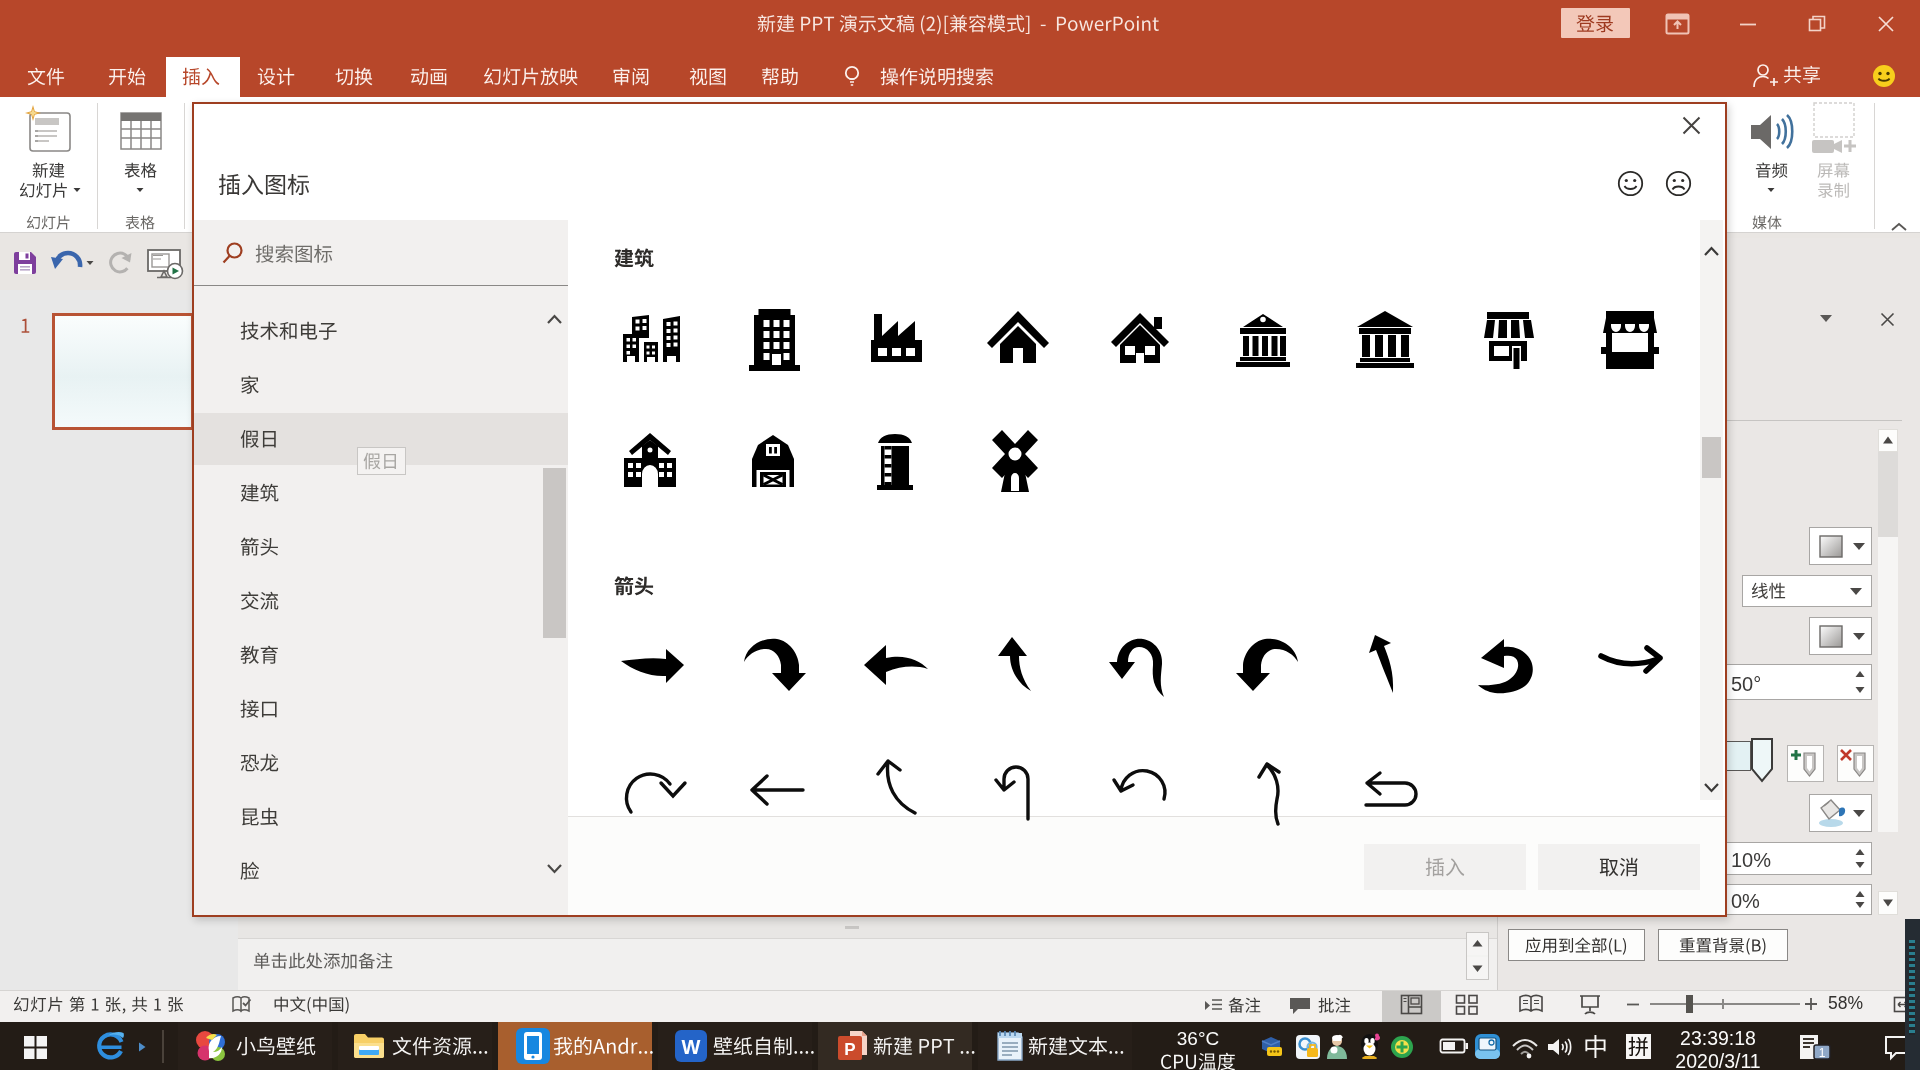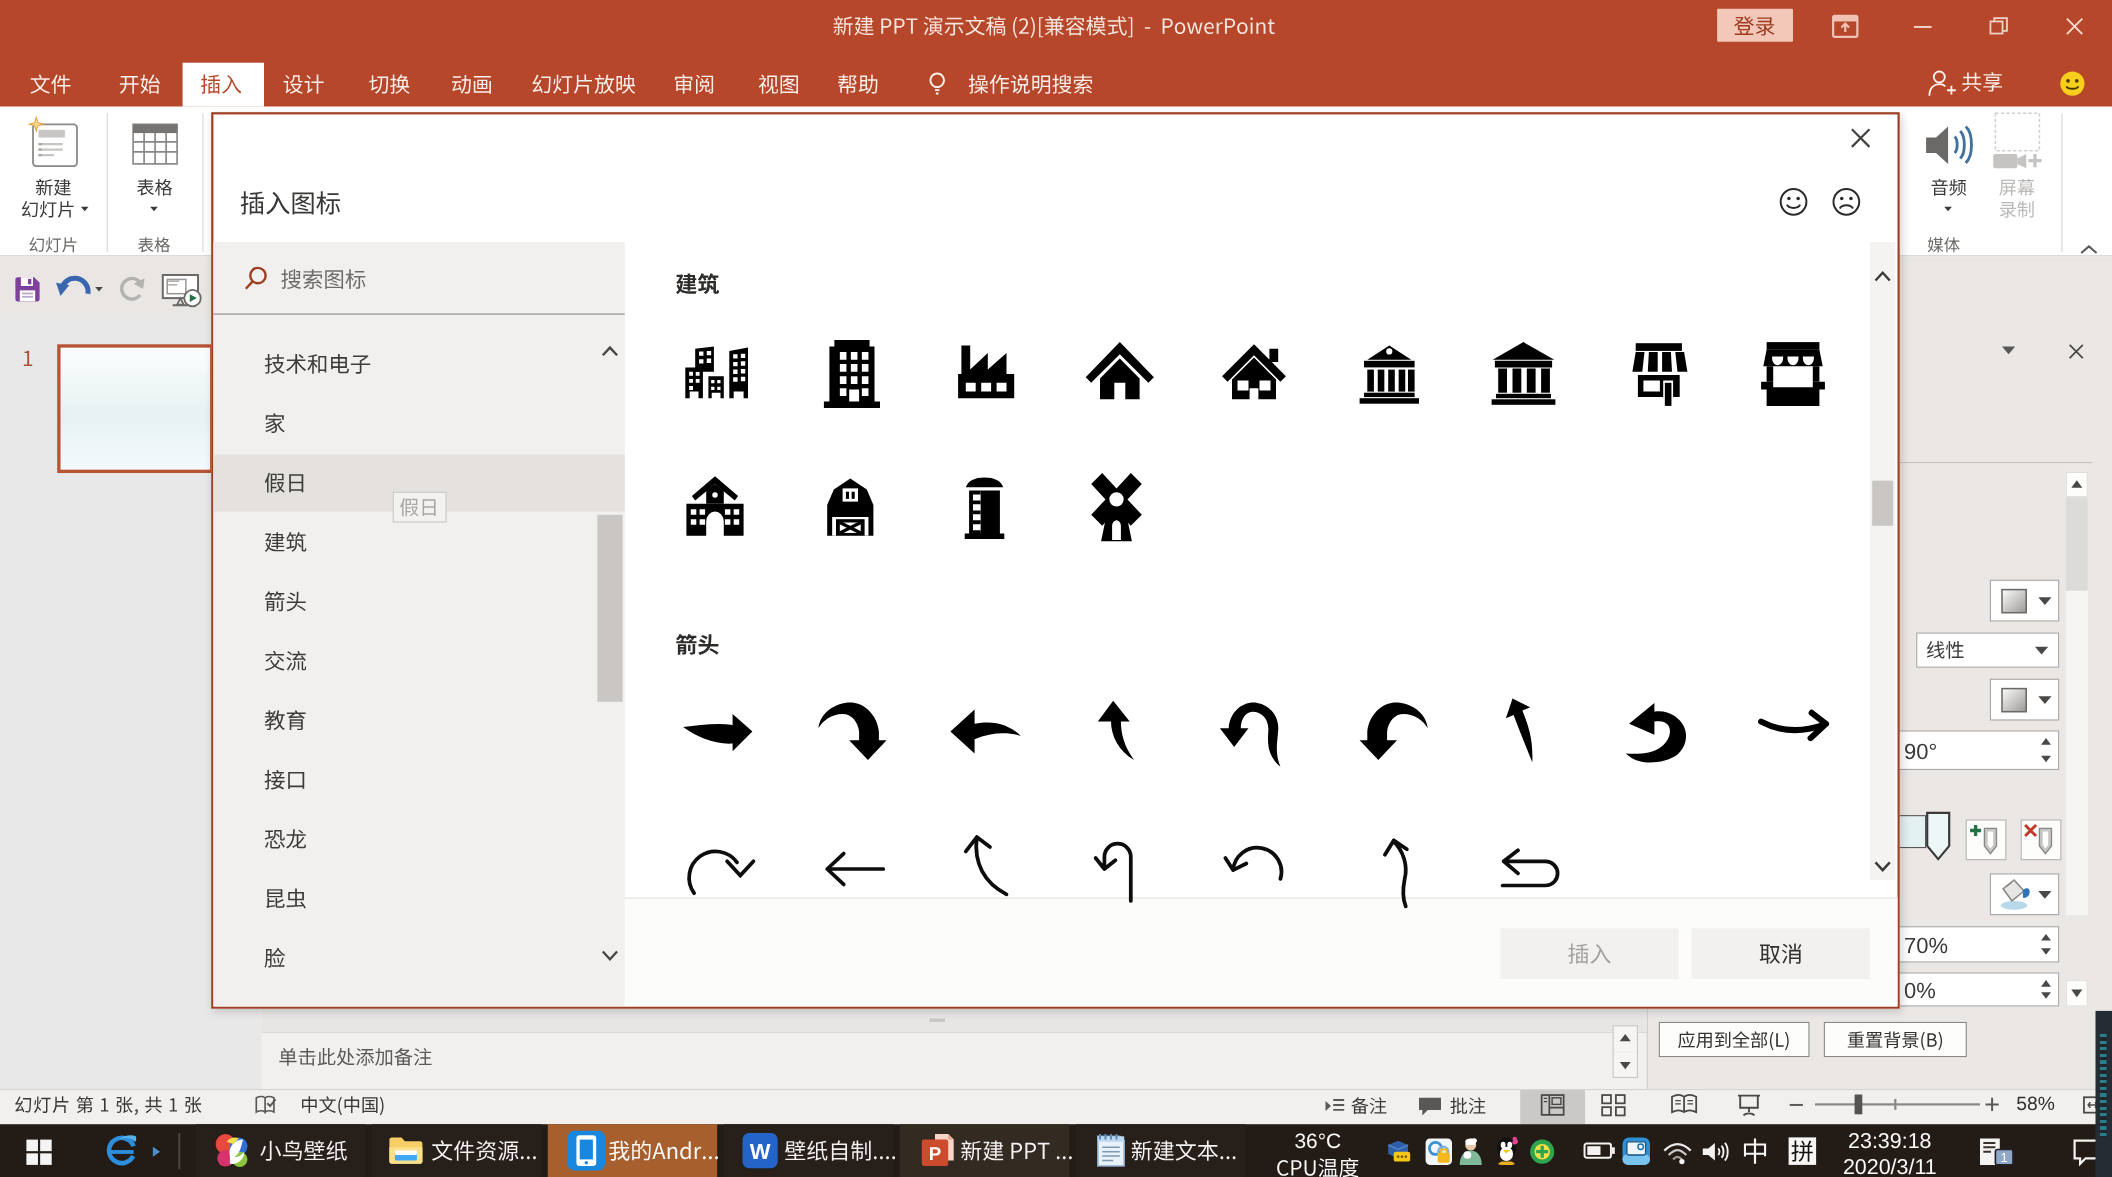--- a/index.html
+++ b/index.html
@@ -494,21 +494,21 @@
 <defs>
       <linearGradient id="grsw1809" x1="0" y1="0" x2="1" y2="1">
         <stop offset="0" stop-color="#fdfdfd"></stop>
         <stop offset="1" stop-color="#9a9896"></stop>
       </linearGradient>
     </defs>
 <rect x="11" y="9" width="22" height="21" fill="url(#grsw1809)" stroke="#6b6967" stroke-width="1.4"></rect>
 <path d="M44 16 L50 23 L56 16 Z" fill="#4a4846"></path>
   </svg>
 <div style="left:1690px;top:664px;width:182px;height:36px;background:#fff;border:1px solid #a8a6a4"></div>
-<div style="position:absolute;left:1731px;top:674px;font:20px/1 'Liberation Sans',sans-serif;color:#3b3a39">90°</div>
+<div style="position:absolute;left:1731px;top:674px;font:20px/1 'Liberation Sans',sans-serif;color:#3b3a39">50°</div>
 <svg class="tr" style="left:1854px;top:669px" width="12" height="10" viewBox="0 0 12 10">
     <path d="M6 2 L10.5 8 H1.5 Z" fill="#4a4846"></path>
   </svg>
 <svg class="tr" style="left:1854px;top:685px" width="12" height="10" viewBox="0 0 12 10">
     <path d="M6 8 L1.5 2 H10.5 Z" fill="#4a4846"></path>
   </svg>
 <div style="left:1660px;top:741px;width:91px;height:30px;background:#e3f1f3;border:1px solid #5a5856"></div>
 <svg class="tr" style="left:1750px;top:737px" width="24" height="48" viewBox="0 0 24 48">
 <path d="M2 2 H22 V32 L12 44 L2 32 Z" fill="#eef7f8" stroke="#3b3a39" stroke-width="2"></path>
   </svg>
@@ -526,21 +526,21 @@
   </svg>
 <svg class="tr" style="left:1809px;top:794px" width="63" height="38" viewBox="0 0 63 38">
 <rect x="0.5" y="0.5" width="62" height="37" fill="#fff" stroke="#a8a6a4"></rect>
 <ellipse cx="22" cy="29" rx="12" ry="4" fill="#b8d9ea"></ellipse>
 <path d="M12 14 L22 6 L31 16 L20 25 Z" fill="#e8e6e4" stroke="#8a8886" stroke-width="1.4"></path>
 <path d="M15 12 L20 8" stroke="#8a8886" stroke-width="1.2"></path>
 <path d="M30 15 C34 12 37 14 36 18 C35.5 21 32 23 30 22 Z" fill="#2e75b6"></path>
 <path d="M44 16 L50 23 L56 16 Z" fill="#4a4846"></path>
   </svg>
 <div style="left:1690px;top:842px;width:182px;height:33px;background:#fff;border:1px solid #a8a6a4"></div>
-<div style="position:absolute;left:1731px;top:850px;font:20px/1 'Liberation Sans',sans-serif;color:#3b3a39">70%</div>
+<div style="position:absolute;left:1731px;top:850px;font:20px/1 'Liberation Sans',sans-serif;color:#3b3a39">10%</div>
 <svg class="tr" style="left:1854px;top:847px" width="12" height="10" viewBox="0 0 12 10">
     <path d="M6 2 L10.5 8 H1.5 Z" fill="#4a4846"></path>
   </svg>
 <svg class="tr" style="left:1854px;top:860px" width="12" height="10" viewBox="0 0 12 10">
     <path d="M6 8 L1.5 2 H10.5 Z" fill="#4a4846"></path>
   </svg>
 <div style="left:1690px;top:884px;width:182px;height:31px;background:#fff;border:1px solid #a8a6a4"></div>
 <div style="position:absolute;left:1731px;top:891px;font:20px/1 'Liberation Sans',sans-serif;color:#3b3a39">0%</div>
 <svg class="tr" style="left:1854px;top:889px" width="12" height="10" viewBox="0 0 12 10">
     <path d="M6 2 L10.5 8 H1.5 Z" fill="#4a4846"></path>
@@ -656,21 +656,21 @@
   </svg>
 <svg class="tr" style="left:1626px;top:1002px" width="14" height="5" viewBox="0 0 14 5">
     <path d="M1 2.5 H13" stroke="#5a5856" stroke-width="1.8"></path>
   </svg>
 <div style="left:1650px;top:1003px;width:150px;height:1.5px;background:#8a8886"></div>
 <div style="left:1722px;top:999px;width:1.5px;height:10px;background:#8a8886"></div>
 <div style="left:1686px;top:995px;width:7px;height:18px;background:#55534f"></div>
 <svg class="tr" style="left:1804px;top:997px" width="14" height="14" viewBox="0 0 14 14">
     <path d="M1 7 H13 M7 1 V13" stroke="#5a5856" stroke-width="1.8"></path>
   </svg>
-<div style="position:absolute;left:1828px;top:995px;width:45px;text-align:center;font:17.5px/1 'Liberation Sans',sans-serif;color:#33312f">58%</div>
+<div style="position:absolute;left:1828px;top:995px;width:45px;text-align:left;font:17.5px/1 'Liberation Sans',sans-serif;color:#33312f">58%</div>
 <svg class="tr" style="left:1893px;top:996px" width="19" height="17" viewBox="0 0 19 17">
 <rect x="1.5" y="1.5" width="16" height="14" fill="none" stroke="#4a4846" stroke-width="1.6"></rect>
 <path d="M5 8.5 h9 M5 8.5 l2.5,-2.5 M5 8.5 l2.5,2.5 M14 8.5 l-2.5,-2.5 M14 8.5 l-2.5,2.5" stroke="#4a4846" stroke-width="1.4" fill="none"></path>
   </svg>
 <div style="left:0px;top:1022px;width:1920px;height:48px;background:#231c16"></div>
 <svg class="tr" style="left:24px;top:1036px" width="23" height="23" viewBox="0 0 23 23">
 <g fill="#f4f4f4">
       <rect x="0" y="0" width="10.5" height="10.5"></rect>
       <rect x="12.5" y="0" width="10.5" height="10.5"></rect>
       <rect x="0" y="12.5" width="10.5" height="10.5"></rect>

